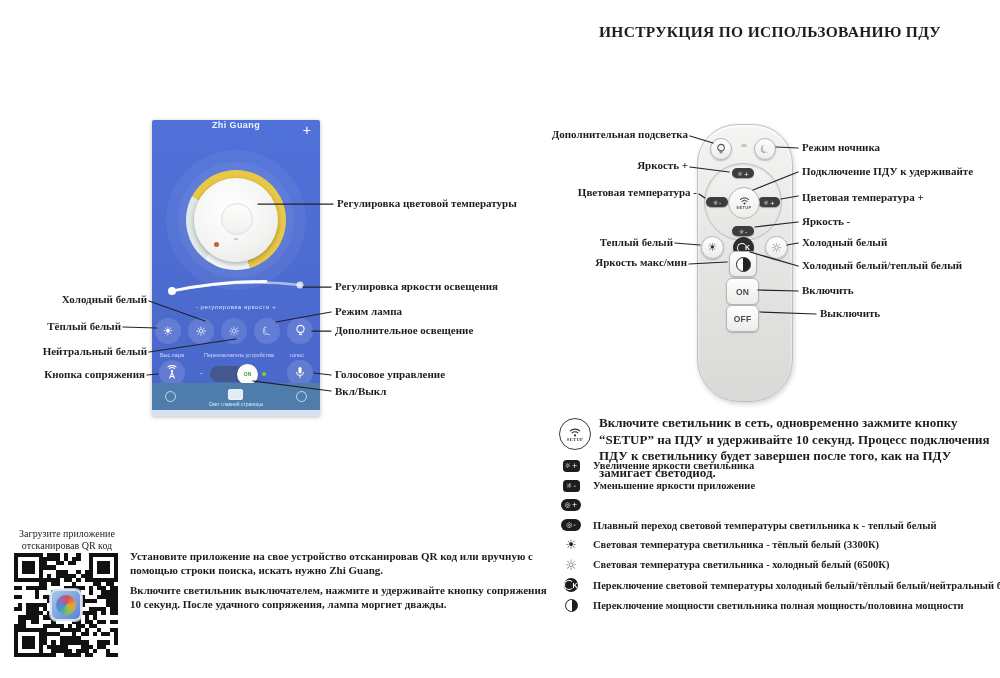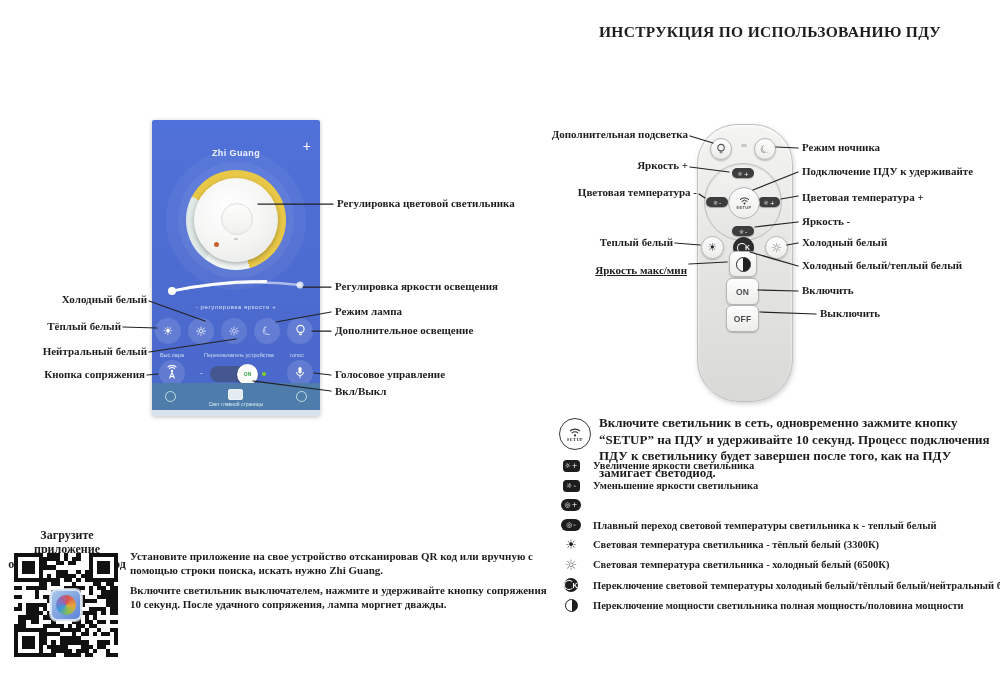--- a/index.html
+++ b/index.html
@@ -10,21 +10,21 @@
   #title-right{left:558px;top:21px;width:424px;font-size:15.5px;}
   .callout{position:absolute;font-weight:bold;font-size:11px;white-space:nowrap;}
   .cl-r{text-align:left;}
   svg.lines{position:absolute;left:0;top:0;pointer-events:none;}
 
   
   #phone{position:absolute;left:152px;top:120px;width:168px;height:296px;
          background:linear-gradient(180deg,#5071d9 0%,#4a67c9 100%);
          border-radius:2px;box-shadow:0 1px 4px rgba(0,0,0,.25);
          font-family:"Liberation Sans",sans-serif;}
-  .ph-header{position:absolute;left:0;top:0;right:0;height:22px;display:flex;align-items:flex-end;justify-content:center;margin-top:16px;}
+  .ph-header{position:absolute;left:0;top:0;right:0;height:22px;display:flex;align-items:flex-start;justify-content:center;}
   .ph-title{color:#eef3ff;font-size:9px;font-weight:bold;letter-spacing:.4px;}
   .ph-plus{position:absolute;right:9px;top:2px;color:#fff;font-size:14px;font-weight:300;}
   .glow{position:absolute;border-radius:50%;background:rgba(255,255,255,.05);}
   .g1{left:14px;top:30px;width:140px;height:140px;}
   .g2{left:26px;top:42px;width:116px;height:116px;}
   #dial-ring{position:absolute;left:34px;top:50px;width:100px;height:100px;border-radius:50%;
      background:conic-gradient(from -32deg,#e9c847 0deg 196deg,#f2f7f5 196deg 250deg,#dfe9e7 250deg 330deg,#e9c847 330deg 360deg);}
   #dial-knob{position:absolute;left:42px;top:58px;width:84px;height:84px;border-radius:50%;
      background:radial-gradient(circle at 42% 36%,#ffffff 0%,#f4f5f3 55%,#e2e4e1 100%);
      box-shadow:0 2px 5px rgba(0,0,0,.3);}
@@ -96,21 +96,21 @@
   .pill-ic{width:20px;height:12px;border-radius:6px;background:#1d1d1d;color:#fff;display:flex;align-items:center;
      justify-content:center;gap:1px;font-family:"DejaVu Sans",sans-serif;font-size:7px;}
   .circ-ic{width:14px;height:14px;border-radius:50%;background:#1d1d1d;display:flex;align-items:center;justify-content:center;}
   .halfc-s{width:13px;height:13px;border-radius:50%;border:1.2px solid #1d1d1d;box-sizing:border-box;
      background:linear-gradient(90deg,#fff 0 50%,#1d1d1d 50% 100%);}
   .g-sunfill{font-family:"DejaVu Sans",sans-serif;font-size:13px;color:#1d1d1d;line-height:1;}
   .g-sunout{font-family:"DejaVu Sans",sans-serif;font-size:14px;color:#666;line-height:1;}
 
   
   #qr-caption{position:absolute;left:6px;top:528px;width:122px;text-align:center;
-     font-size:12px;font-weight:bold;line-height:1.2;}
+     font-size:10px;font-weight:normal;line-height:1.2;}
   #qr-wrap{position:absolute;left:14px;top:553px;width:104px;height:104px;background:#fff;}
   #qr-grid{display:grid;grid-template-columns:repeat(25,1fr);grid-template-rows:repeat(25,1fr);width:104px;height:104px;}
   .qc{background:#fff;} .qc.d{background:#111;}
   #qr-app-icon{position:absolute;left:36px;top:36px;width:32px;height:32px;border-radius:7px;
      background:linear-gradient(135deg,#a9c8ea,#5c82d8);border:2px solid #d7e4f5;box-sizing:border-box;
      display:flex;align-items:center;justify-content:center;box-shadow:0 0 0 1px rgba(255,255,255,.7);}
   #qr-app-icon i{width:20px;height:20px;border-radius:50%;
      background:conic-gradient(from 20deg,#d9534f,#e8a33d,#8bbf4d,#3a9ad9,#8e6bc1,#d9534f);}
   .bpara{position:absolute;left:130px;width:424px;font-size:11px;font-weight:bold;line-height:1.3;}
 </style>
@@ -276,32 +276,32 @@
       <line x1="758" y1="290" x2="798" y2="291"></line>
       <line x1="760" y1="312" x2="816" y2="314"></line>
     </g>
   </svg>
 
   <div class="callout cl-r" style="right:853px;top:293px;">Холодный белый</div>
   <div class="callout cl-r" style="right:879px;top:320px;">Тёплый белый</div>
   <div class="callout cl-r" style="right:853px;top:345px;">Нейтральный белый</div>
   <div class="callout cl-r" style="right:855px;top:368px;">Кнопка сопряжения</div>
 
-  <div class="callout" style="left:337px;top:197px;">Регулировка цветовой светильника</div>
+  <div class="callout" style="left:337px;top:197px;">Регулировка цветовой температуры</div>
   <div class="callout" style="left:335px;top:280px;">Регулировка яркости освещения</div>
   <div class="callout" style="left:335px;top:305px;">Режим лампа</div>
   <div class="callout" style="left:335px;top:324px;">Дополнительное освещение</div>
   <div class="callout" style="left:335px;top:368px;">Голосовое управление</div>
   <div class="callout" style="left:335px;top:385px;">Вкл/Выкл</div>
 
   <div class="callout cl-r" style="right:312px;top:128px;">Дополнительная подсветка</div>
   <div class="callout cl-r" style="right:312px;top:159px;">Яркость +</div>
   <div class="callout cl-r" style="right:303px;top:186px;">Цветовая температура -</div>
   <div class="callout cl-r" style="right:327px;top:236px;">Теплый белый</div>
-  <div class="callout cl-r" style="right:313px;top:264px;text-decoration:underline;">Яркость макс/мин</div>
+  <div class="callout cl-r" style="right:313px;top:256px;">Яркость макс/мин</div>
 
   <div class="callout" style="left:802px;top:141px;">Режим ночника</div>
   <div class="callout" style="left:802px;top:165px;">Подключение ПДУ к удерживайте</div>
   <div class="callout" style="left:802px;top:191px;">Цветовая температура +</div>
   <div class="callout" style="left:802px;top:215px;">Яркость -</div>
   <div class="callout" style="left:802px;top:236px;">Холодный белый</div>
   <div class="callout" style="left:802px;top:259px;">Холодный белый/теплый белый</div>
   <div class="callout" style="left:802px;top:284px;">Включить</div>
   <div class="callout" style="left:820px;top:307px;">Выключить</div>
 
@@ -324,21 +324,21 @@
         </span>
       <span class="ltext">Увеличение яркости светильника</span>
     </div>
     <div class="lrow">
       <span class="licon">
           <span class="sq-ic">
             <span>☼</span>
             <span>-</span>
           </span>
         </span>
-      <span class="ltext">Уменьшение яркости светильника</span>
+      <span class="ltext">Уменьшение яркости приложение</span>
     </div>
     <div class="lrow">
       <span class="licon">
           <span class="pill-ic">
             <span>◎</span>
             <span>+</span>
           </span>
         </span>
     </div>
     <div class="lrow">

